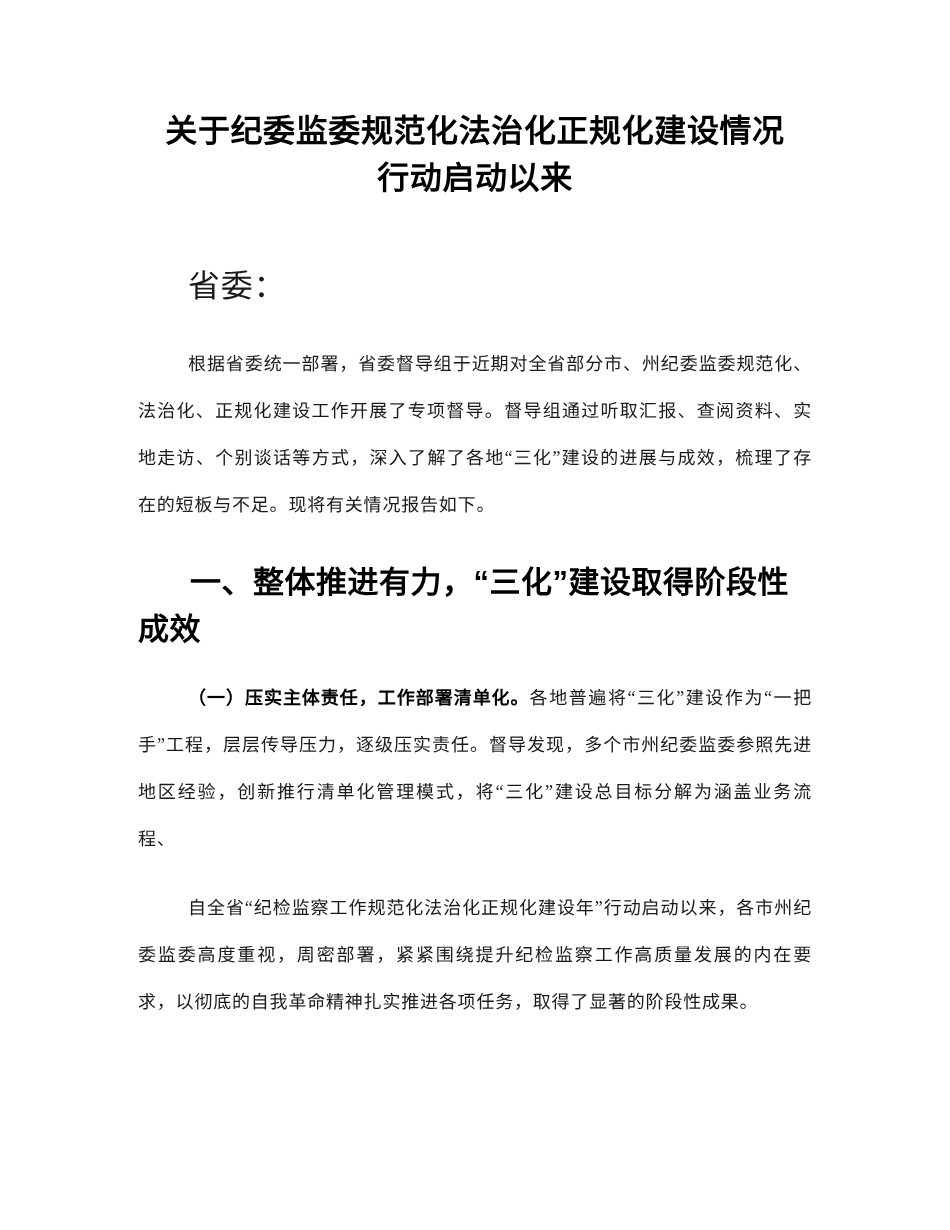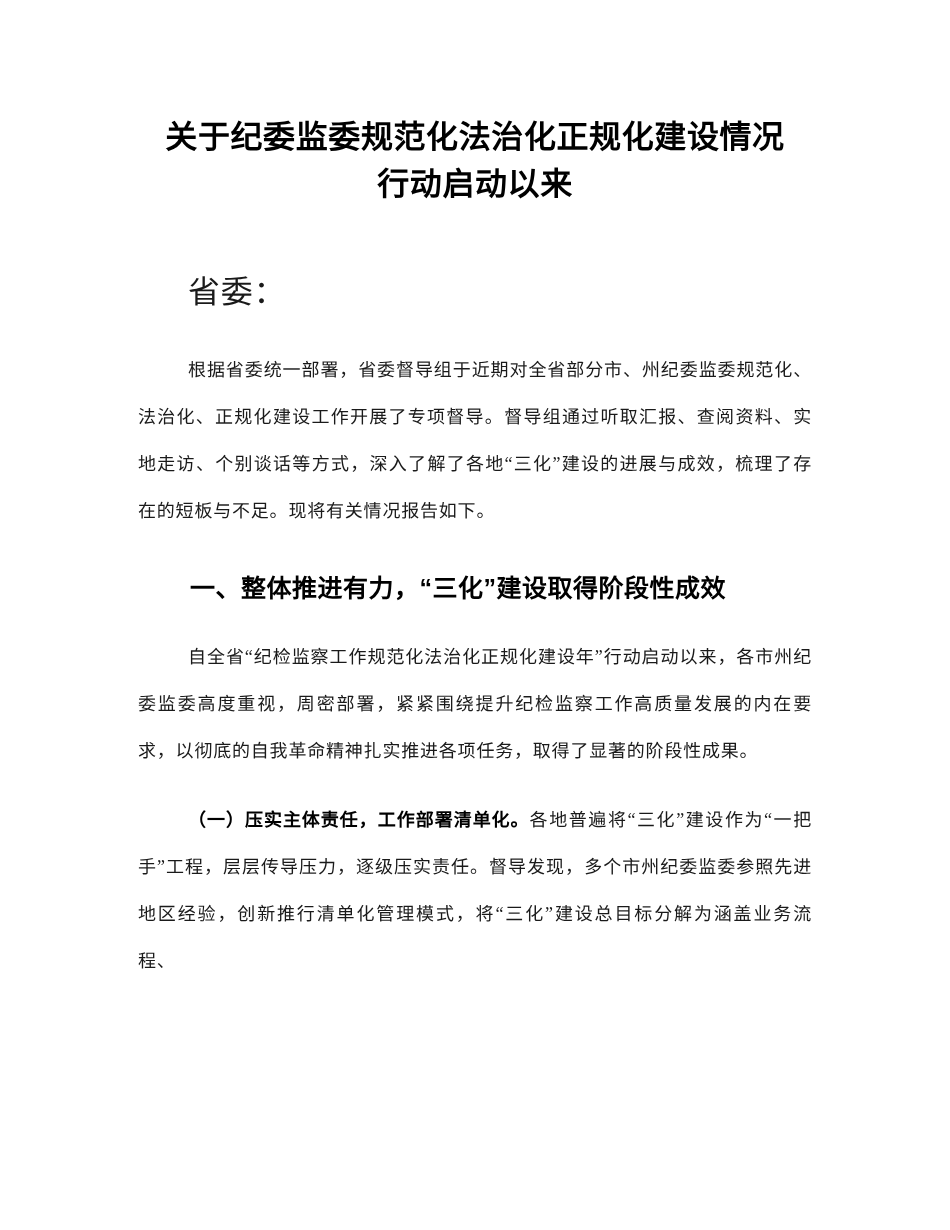--- a/index.html
+++ b/index.html
@@ -12,21 +12,21 @@
   body {
     font-family: "Liberation Serif", "DejaVu Serif", serif;
     color: #1a1a1a;
     -webkit-font-smoothing: antialiased;
   }
 
   .page {
     position: relative;
     width: 950px;
     height: 1054px;
-    margin: 6px auto;
+    margin: 0 auto;
     background: #ffffff;
     overflow: hidden;
     box-sizing: border-box;
   }
 
   
   .content {
     position: absolute;
     left: 138px;
     top: 0;
@@ -74,21 +74,21 @@
   .para--gap-intro { padding-top: 31px; }
   .para--gap-after-heading { padding-top: 22px; }
   .para--gap-before-sub { padding-top: 22px; }
 
   
   .section-heading {
     margin: 0;
     padding-top: 30px;
     font-family: "Liberation Sans", "DejaVu Sans", sans-serif;
     font-weight: 700;
-    font-size: 25px;
+    font-size: 31px;
     line-height: 47px;
     text-indent: 52px;
     letter-spacing: 0.5px;
     color: #000000;
   }
 
   
   .lead-bold {
     font-family: "Liberation Sans", "DejaVu Sans", sans-serif;
     font-weight: 700;
@@ -106,18 +106,18 @@
       <span>关于纪委监委规范化法治化正规化建设情况</span><br>
       <span>行动启动以来</span>
     </h1>
 
     <p class="salutation">省委：</p>
 
     <p class="para para--gap-intro">根据省委统一部署，省委督导组于近期对全省部分市、州纪委监委规范化、法治化、正规化建设工作开展了专项督导。督导组通过听取汇报、查阅资料、实地走访、个别谈话等方式，深入了解了各地“三化”建设的进展与成效，梳理了存在的短板与不足。现将有关情况报告如下。</p>
 
     <h2 class="section-heading">一、整体推进有力，“三化”建设取得阶段性成效</h2>
 
+    <p class="para para--gap-before-sub"><span class="lead-bold">（一）压实主体责任，工作部署清单化。</span><span>各地普遍将“三化”建设作为“一把手”工程，层层传导压力，逐级压实责任。督导发现，多个市州纪委监委参照先进地区经验，创新推行清单化管理模式，将“三化”建设总目标分解为涵盖业务流程、</span></p>
+
     <p class="para para--gap-after-heading">自全省“纪检监察工作规范化法治化正规化建设年”行动启动以来，各市州纪委监委高度重视，周密部署，紧紧围绕提升纪检监察工作高质量发展的内在要求，以彻底的自我革命精神扎实推进各项任务，取得了显著的阶段性成果。</p>
-
-    <p class="para para--gap-before-sub"><span class="lead-bold">（一）压实主体责任，工作部署清单化。</span><span>各地普遍将“三化”建设作为“一把手”工程，层层传导压力，逐级压实责任。督导发现，多个市州纪委监委参照先进地区经验，创新推行清单化管理模式，将“三化”建设总目标分解为涵盖业务流程、</span></p>
 
   </div>
 </div>
 
 </body></html>

